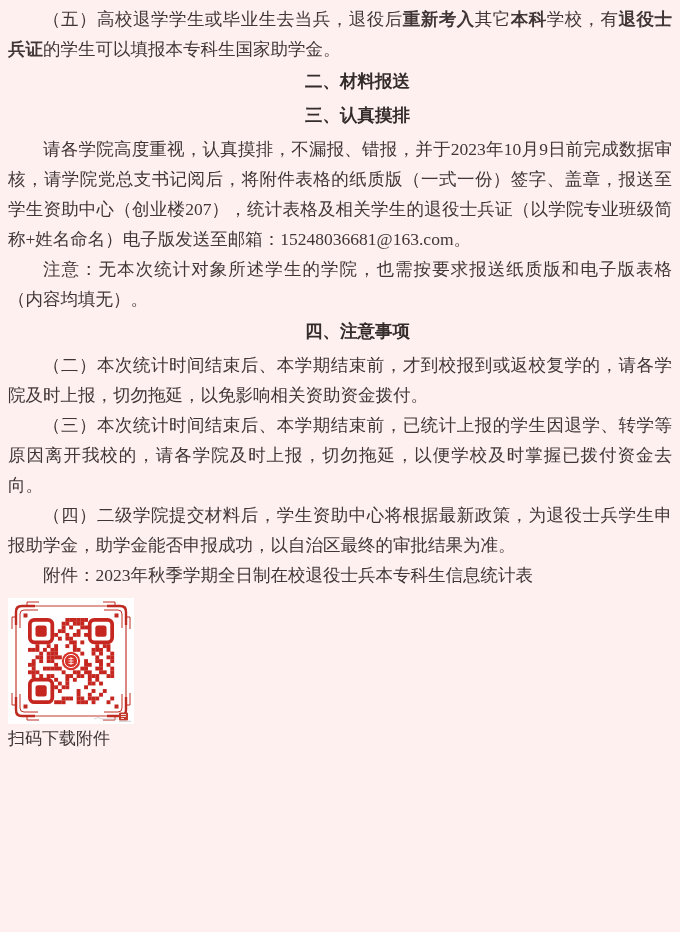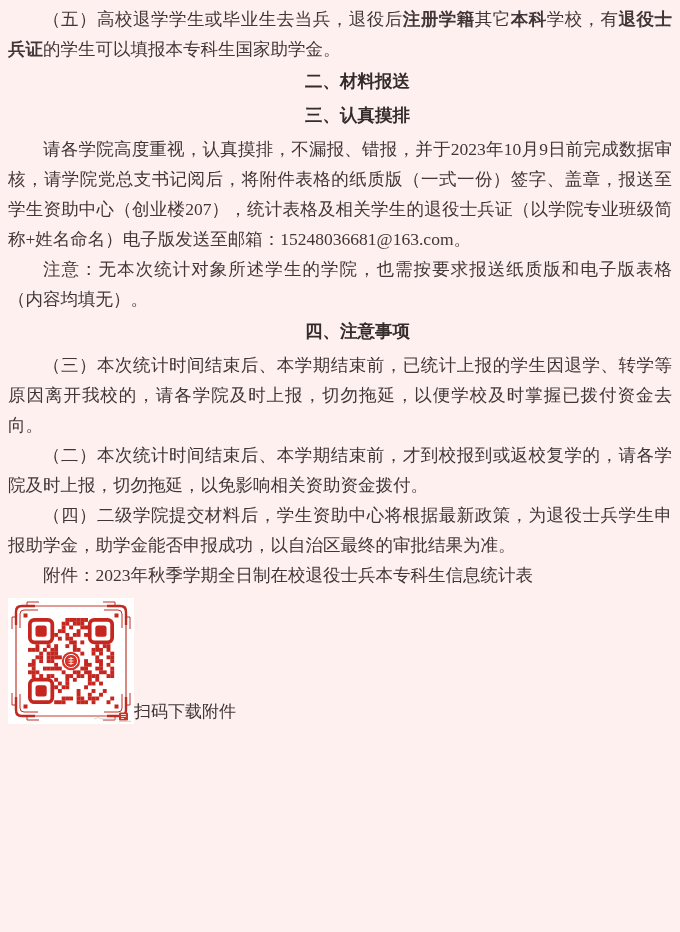--- a/index.html
+++ b/index.html
@@ -26,22 +26,22 @@
     line-height: 30px;
     font-weight: 700;
     font-family: "Liberation Sans", "DejaVu Sans", sans-serif;
     color: #342b2b;
     text-indent: 2em;
     text-align: center;
   }
   .qr-wrap {
     margin-top: 8px;
     display: flex;
-    flex-direction: row;
-    align-items: flex-end;
+    flex-direction: column;
+    align-items: flex-start;
   }
   .qr-card {
     width: 126px;
     height: 126px;
     background: #ffffff;
     position: relative;
   }
   .qr-card svg { display: block; }
   .qr-watermark {
     position: absolute;
@@ -56,37 +56,37 @@
     line-height: 24px;
     color: #413637;
     text-align: center;
   }
 </style>
 </head>
 <body>
 
 <div class="doc">
 
-  <p class="para"><span>（五）高校退学学生或毕业生去当兵，退役后</span><b>注册学籍</b><span>其它</span><b>本科</b><span>学校，有</span><b>退役士兵证</b><span>的学生可以填报本专科生国家助学金。</span></p>
+  <p class="para"><span>（五）高校退学学生或毕业生去当兵，退役后</span><b>重新考入</b><span>其它</span><b>本科</b><span>学校，有</span><b>退役士兵证</b><span>的学生可以填报本专科生国家助学金。</span></p>
 
   <h3 class="heading">二、材料报送</h3>
 
 
   <h3 class="heading">三、认真摸排</h3>
 
   <p class="para">请各学院高度重视，认真摸排，不漏报、错报，并于2023年10月9日前完成数据审核，请学院党总支书记阅后，将附件表格的纸质版（一式一份）签字、盖章，报送至学生资助中心（创业楼207），统计表格及相关学生的退役士兵证（以学院专业班级简称+姓名命名）电子版发送至邮箱：15248036681@163.com。</p>
 
   <p class="para">注意：无本次统计对象所述学生的学院，也需按要求报送纸质版和电子版表格（内容均填无）。</p>
 
   <h3 class="heading">四、注意事项</h3>
 
 
+  <p class="para">（二）本次统计时间结束后、本学期结束前，才到校报到或返校复学的，请各学院及时上报，切勿拖延，以免影响相关资助资金拨付。</p>
+
   <p class="para">（三）本次统计时间结束后、本学期结束前，已统计上报的学生因退学、转学等原因离开我校的，请各学院及时上报，切勿拖延，以便学校及时掌握已拨付资金去向。</p>
-
-  <p class="para">（二）本次统计时间结束后、本学期结束前，才到校报到或返校复学的，请各学院及时上报，切勿拖延，以免影响相关资助资金拨付。</p>
 
   <p class="para">（四）二级学院提交材料后，学生资助中心将根据最新政策，为退役士兵学生申报助学金，助学金能否申报成功，以自治区最终的审批结果为准。</p>
 
   <p class="para">附件：2023年秋季学期全日制在校退役士兵本专科生信息统计表</p>
 
   <div class="qr-wrap">
     <div class="qr-card">
       <svg id="qr-svg" width="126" height="126" viewBox="0 0 126 126">
           <rect x="8" y="8" width="110" height="110" rx="3" fill="none" stroke="#c43a2e" stroke-width="1.2"></rect>
           <g>

